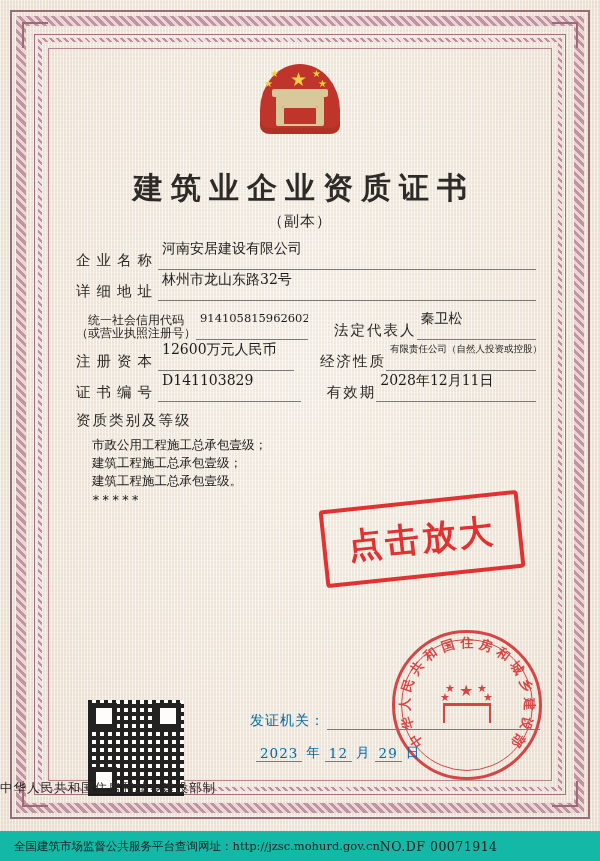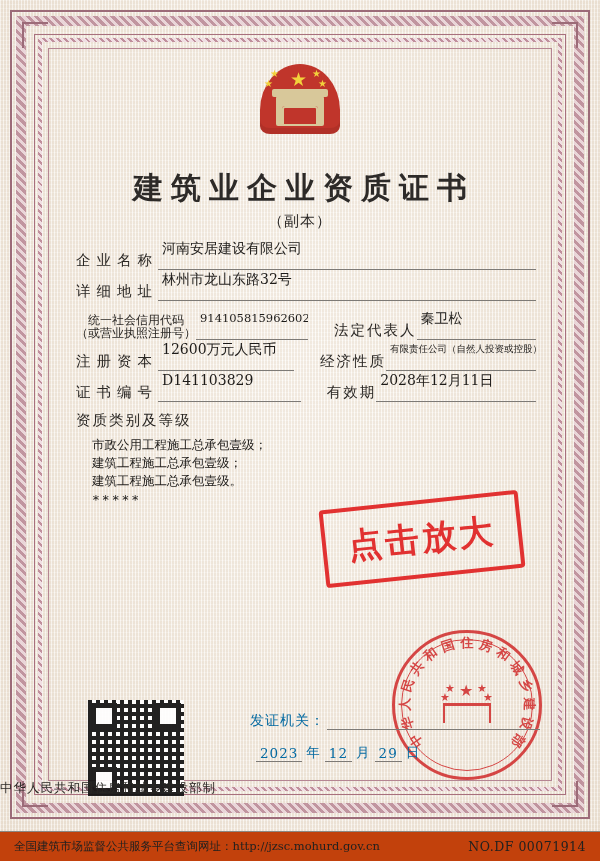--- a/index.html
+++ b/index.html
@@ -313,23 +313,23 @@
   #qr .fm { position: absolute; width: 26px; height: 26px; background: #fff; border: 5px solid #111; }
   #qr .fm.a { left: 3px; top: 3px; }
   #qr .fm.b { right: 3px; top: 3px; }
   #qr .fm.c { left: 3px; bottom: 3px; }
 
   
   #footer {
     position: absolute;
     left: 0; right: 0; bottom: 0; height: 30px;
     border-top: 1px solid #8b8883;
-    display: flex; align-items: center; justify-content: space-between;
+    display: flex; align-items: center; 
     padding: 0 14px;
-    background: #c2410c;
+    background: #14b8a6;
   }
   #footer .ftext {
     font-family: "DejaVu Serif", "Liberation Serif", serif;
     font-size: 11.5px;
     color: #23211f;
   }
   #footer .fno {
     font-family: "DejaVu Serif", "Liberation Serif", serif;
     font-size: 12.5px;
     color: #23211f;

